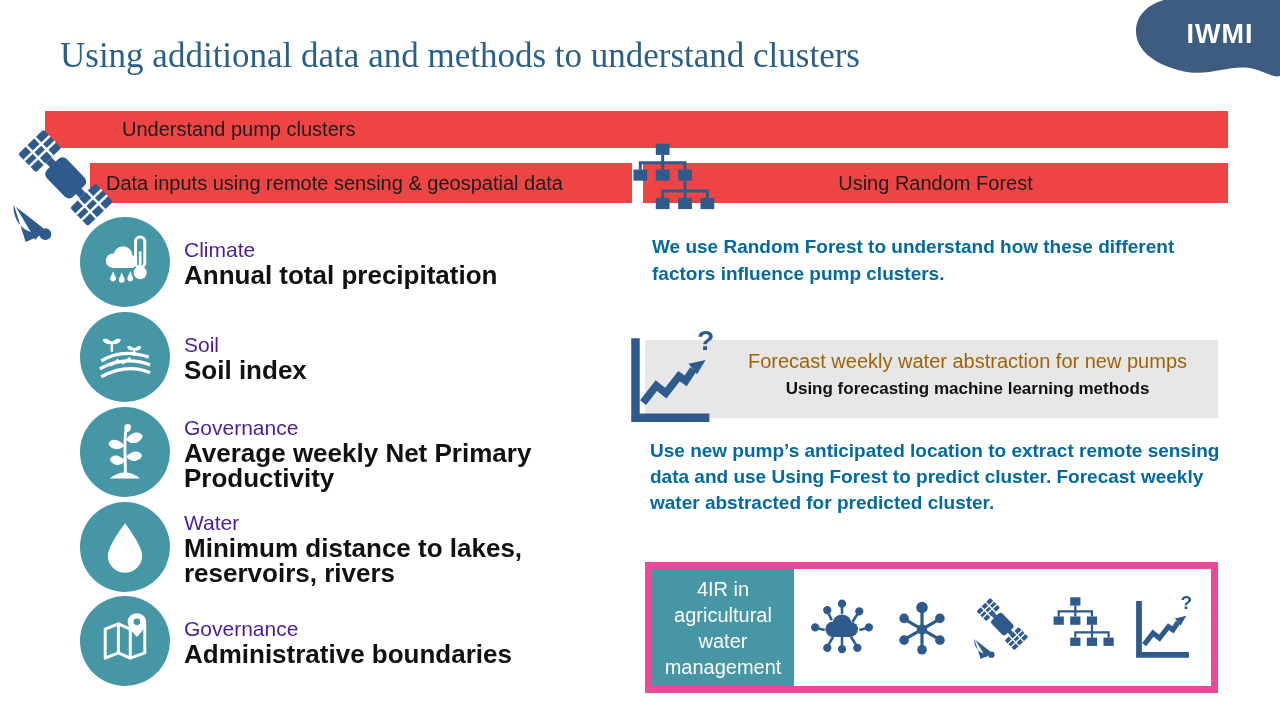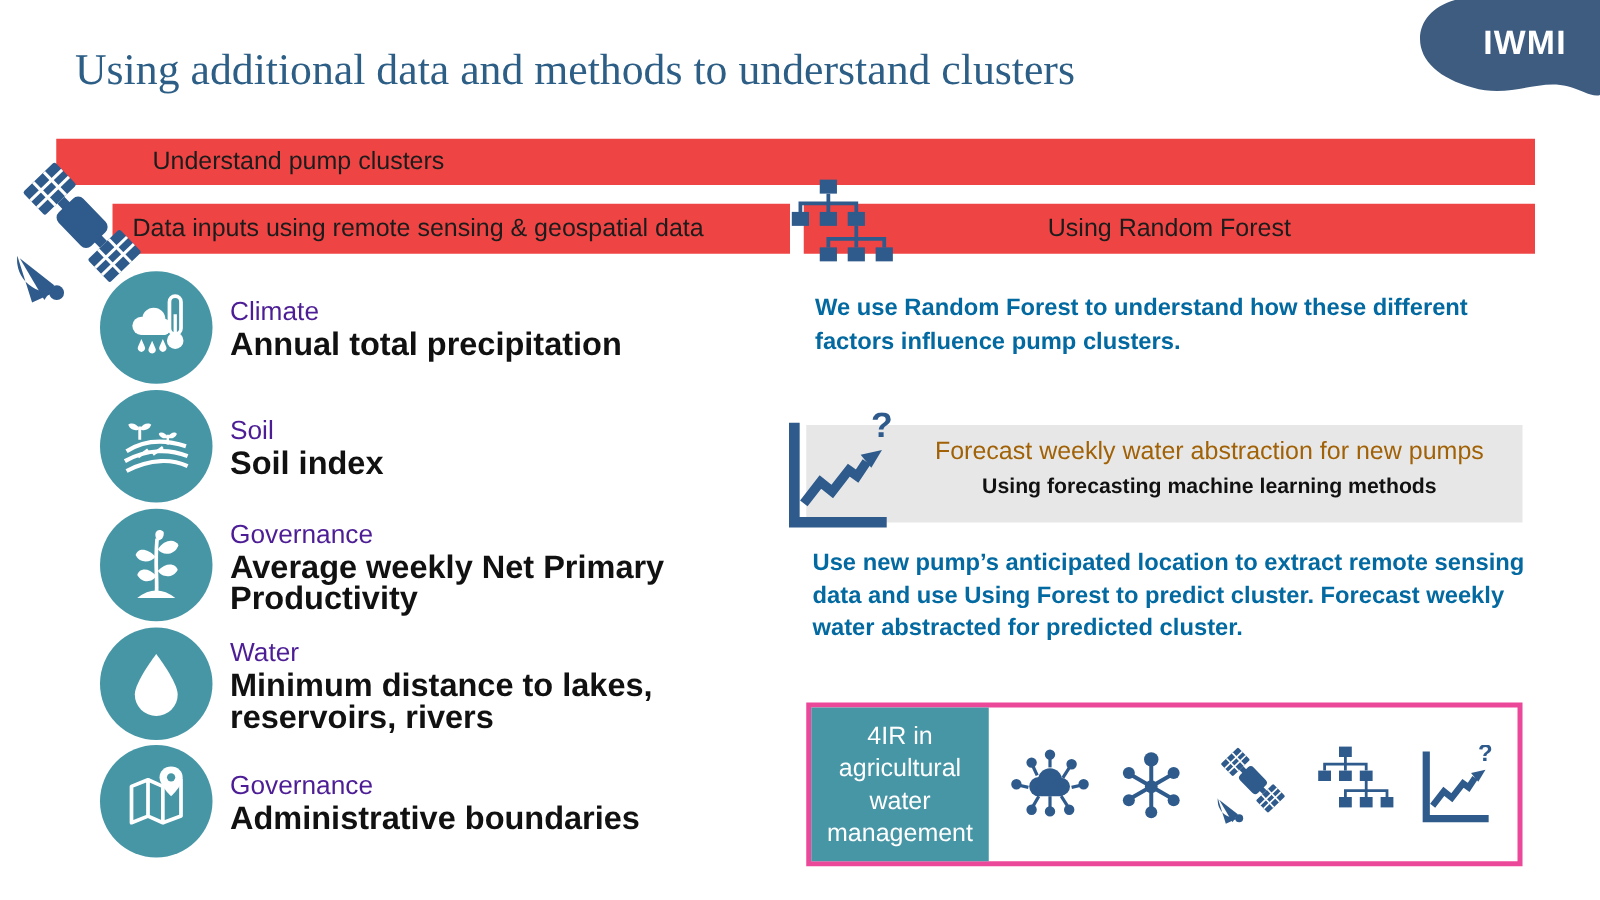--- a/index.html
+++ b/index.html
@@ -29,21 +29,21 @@
 
   .para{position:absolute;font-size:19px;font-weight:600;line-height:27px;color:#0369a1;}
   .para-rf{left:652px;top:233px;width:540px;}
   .para-forecast{left:650px;top:438px;width:578px;line-height:26px;}
 
   .forecast-box{position:absolute;left:645px;top:340px;width:573px;height:78px;background:#e7e7e7;
                 box-sizing:border-box;padding-left:72px;text-align:center;}
   .forecast-line1{font-size:20px;margin-top:10px;color:#a16207;}
   .forecast-line2{font-size:17px;font-weight:700;margin-top:6px;color:#111;}
 
-  .fourir-box{position:absolute;left:645px;top:562px;width:573px;height:131px;border:4px solid #ec4899;
+  .fourir-box{position:absolute;left:645px;top:562px;width:573px;height:131px;border:7px solid #ec4899;
               box-sizing:border-box;display:flex;background:#fff;}
   .fourir-label{width:142px;flex:0 0 auto;background:#4696a6;color:#ffffff;font-size:20px;line-height:26px;
                 display:flex;align-items:center;justify-content:center;text-align:center;padding:0 8px;box-sizing:border-box;}
   .fourir-icons{flex:1;display:flex;align-items:center;justify-content:space-evenly;}
   .fourir-icons svg{width:64px;height:64px;}
 </style>
 </head>
 <body>
 
 <div class="slide">

